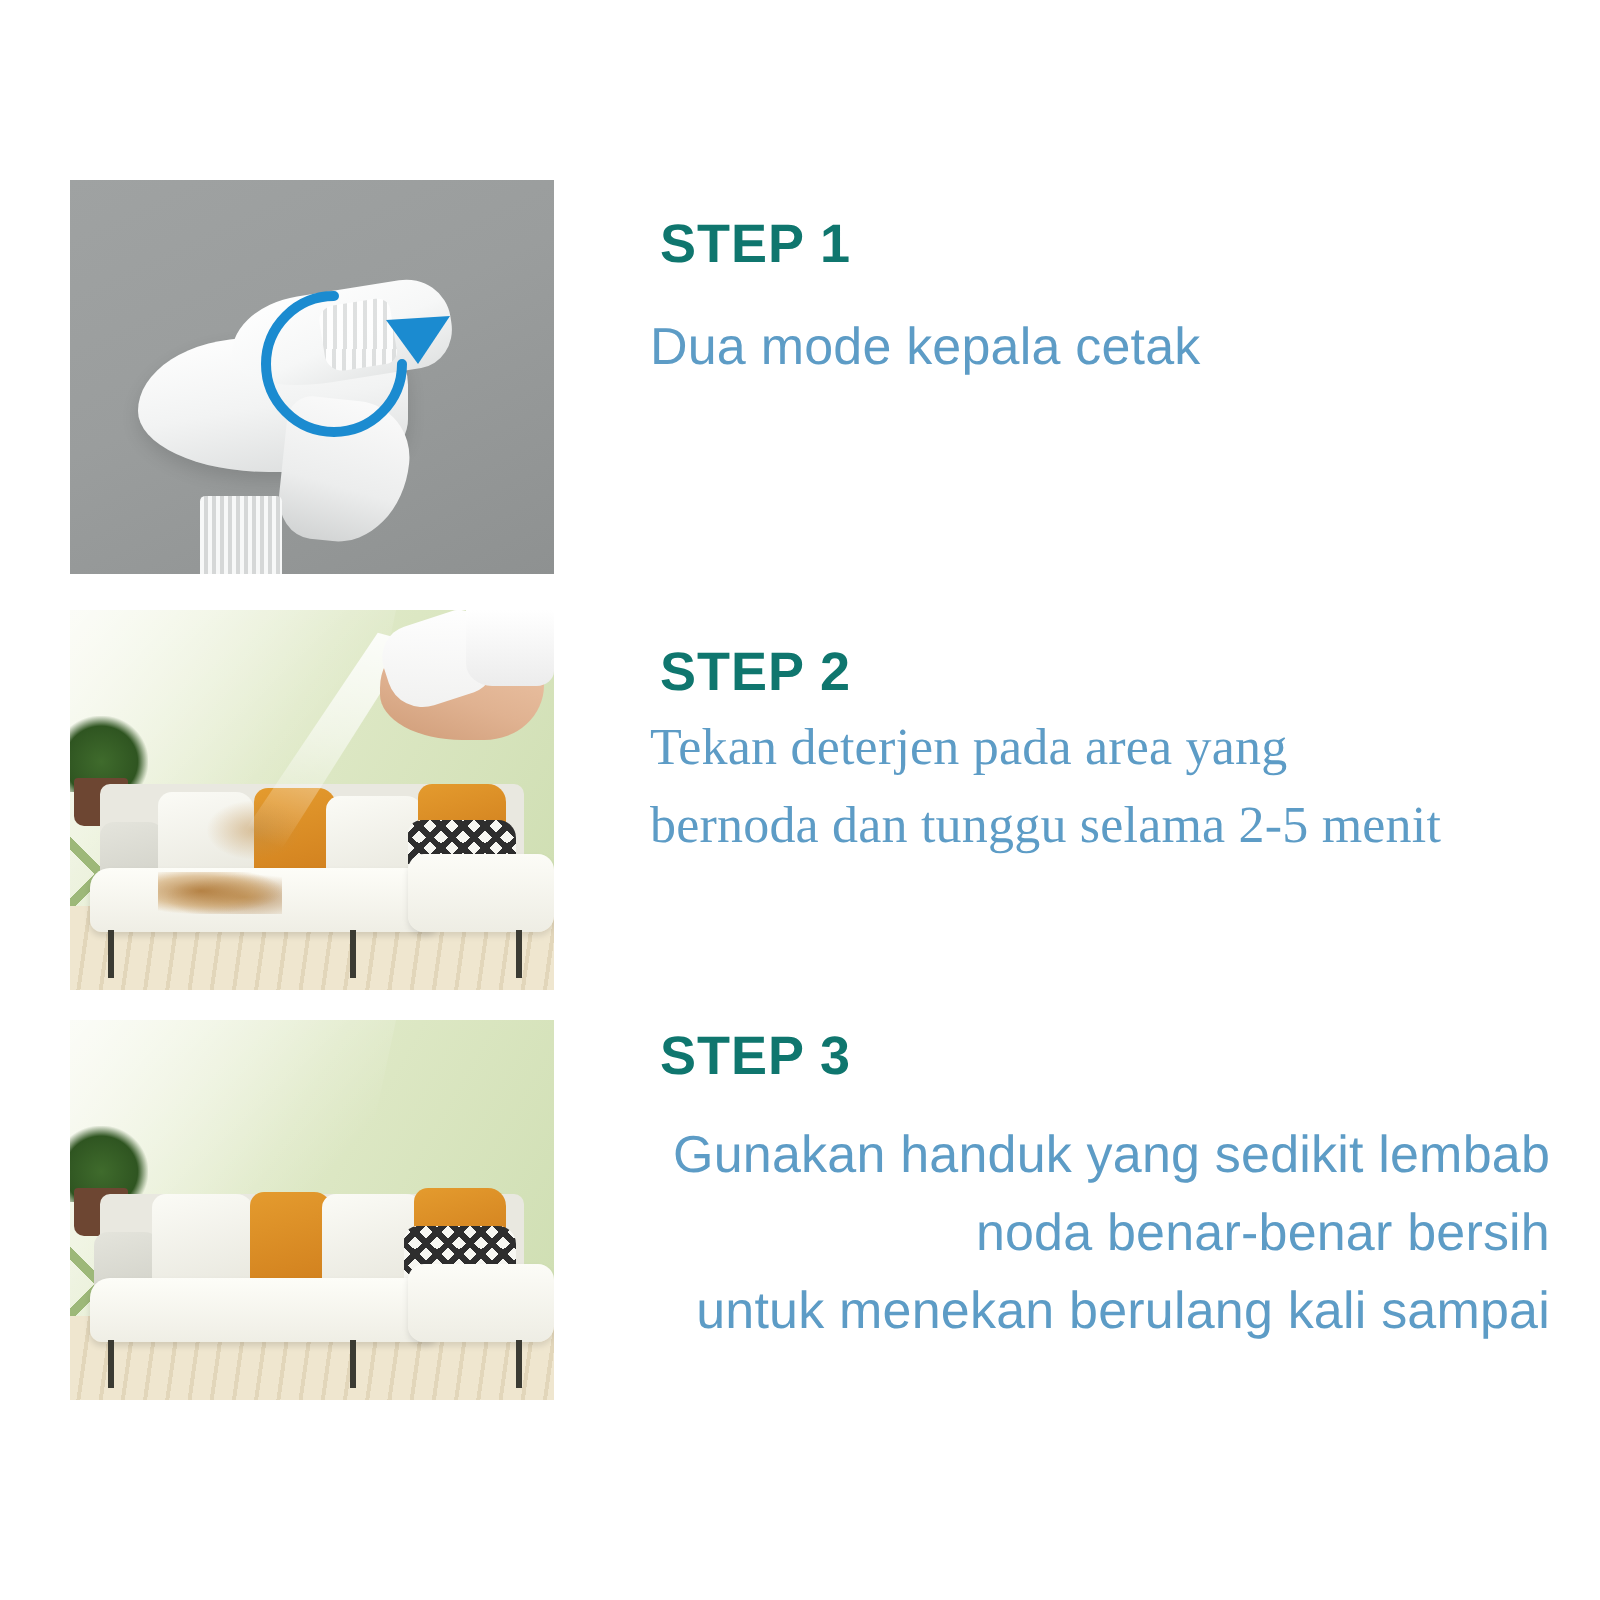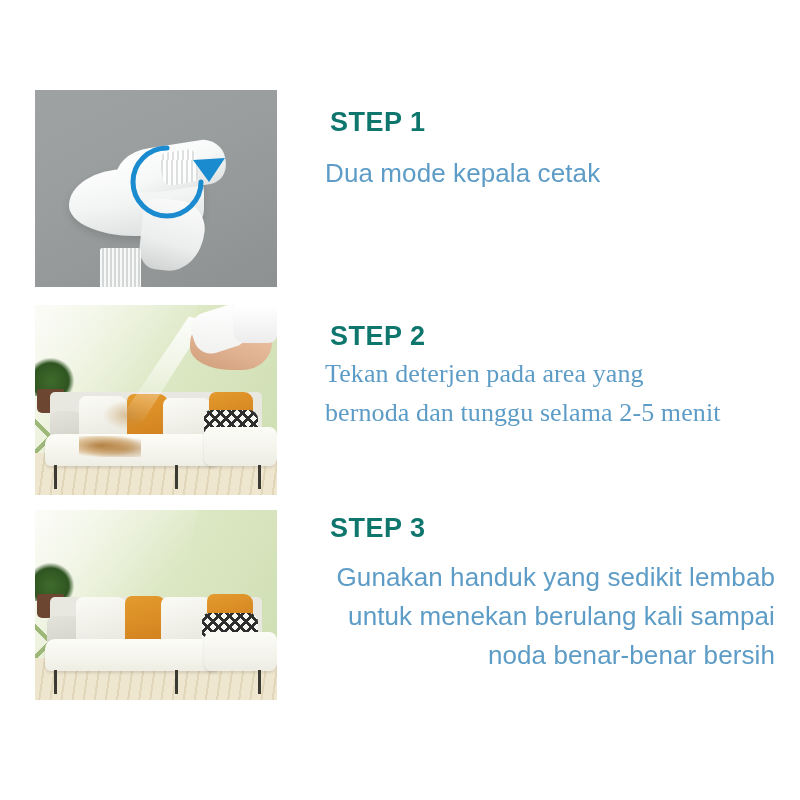--- a/index.html
+++ b/index.html
@@ -377,19 +377,19 @@
         <div class="leg l1"></div>
         <div class="leg l2"></div>
         <div class="leg l3"></div>
       </div>
     </div>
 
     <div class="text-col">
       <div class="step-title">STEP 3</div>
       <ul class="step-body">
         <li>Gunakan handuk yang sedikit lembab</li>
+        <li>noda benar-benar bersih</li>
         <li>untuk menekan berulang kali sampai</li>
-        <li>noda benar-benar bersih</li>
       </ul>
     </div>
   </div>
 
 </div>
 
 </body></html>

